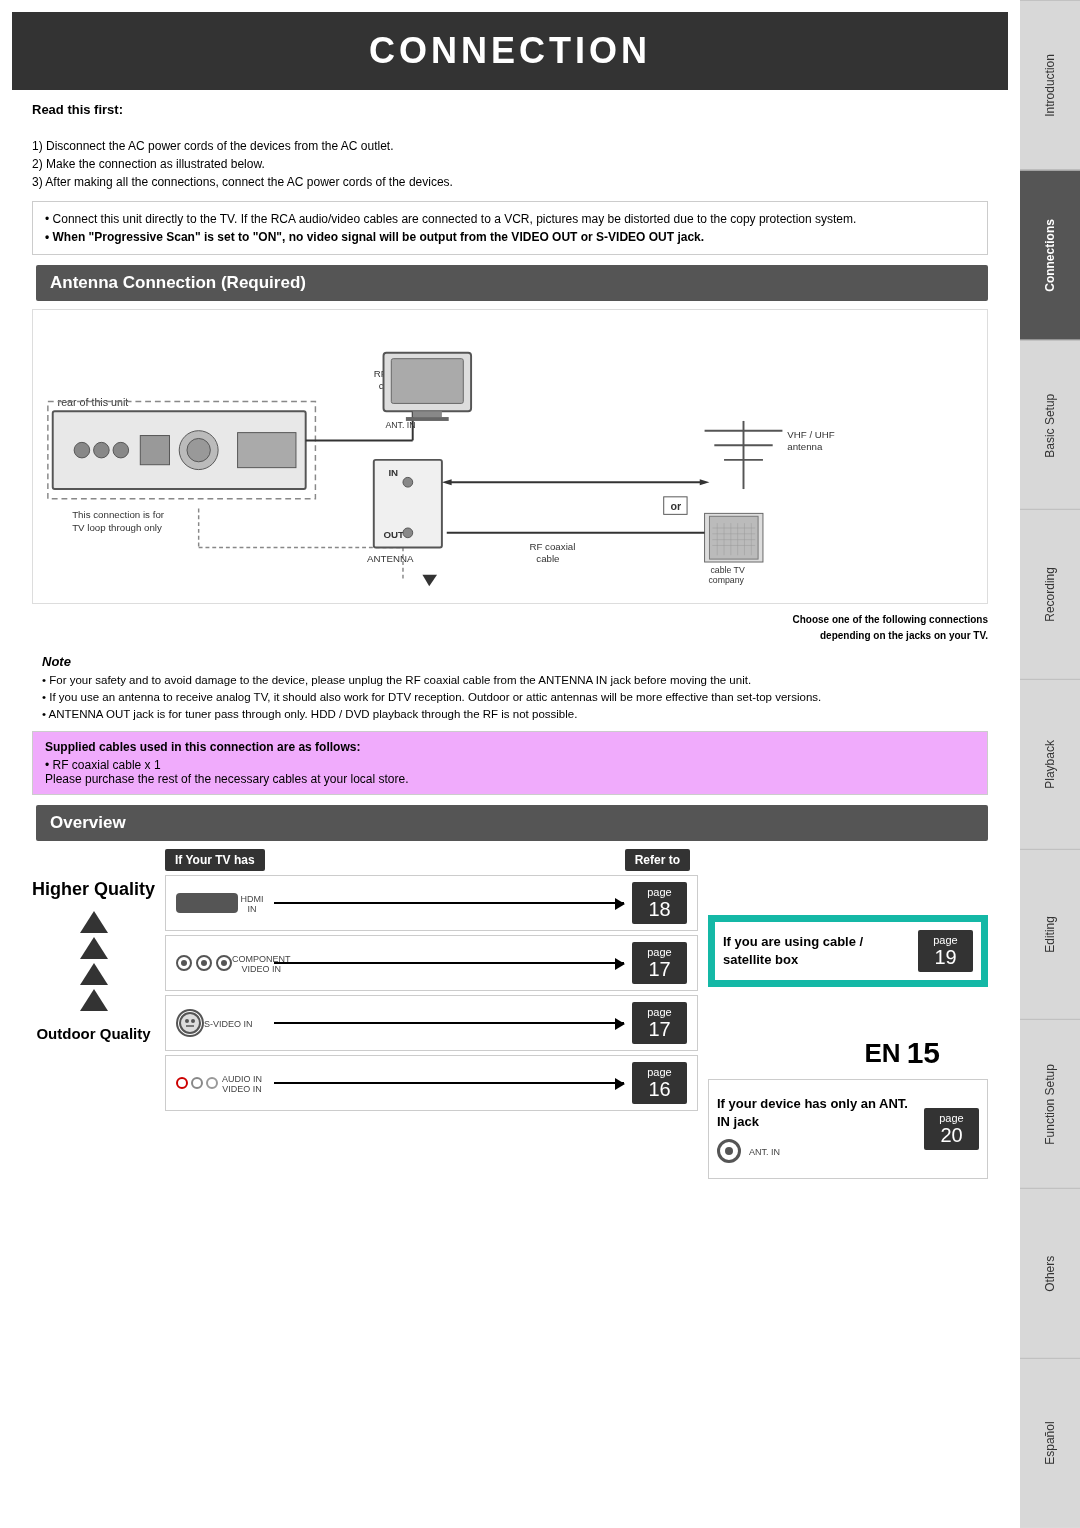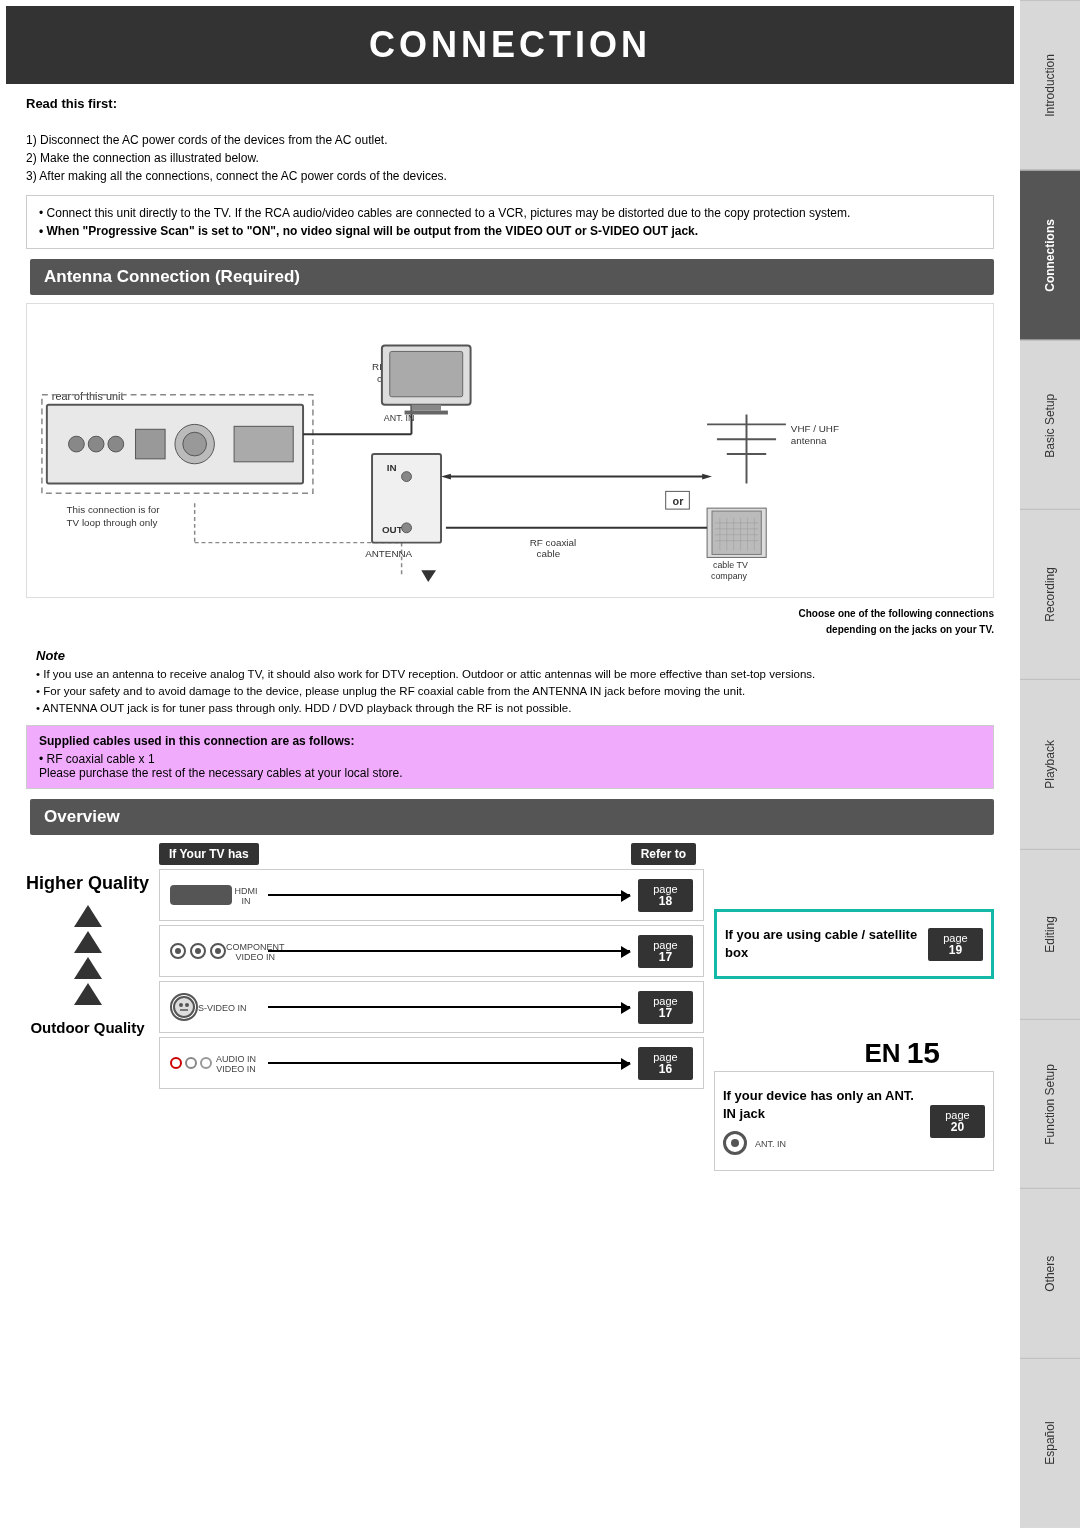--- a/index.html
+++ b/index.html
@@ -14,21 +14,21 @@
       overflow: hidden;
     }
 
     
     .main-content {
       position: absolute;
       left: 0;
       top: 0;
       width: 1020px;
       height: 1088px;
-      padding: 6px;
+      padding: 12px;
     }
 
     
     .right-sidebar {
       position: absolute;
       right: 0;
       top: 0;
       width: 60px;
       height: 1528px;
       background: #e0e0e0;
@@ -274,35 +274,35 @@
       display: flex;
       flex-direction: column;
       align-items: center;
       min-width: 55px;
       border-radius: 2px;
     }
     .page-badge .page-word {
       font-size: 11px;
     }
     .page-badge .page-num {
-      font-size: 12px;
-      font-weight: bold;
+      font-size: 20px;
+      font-weight: normal;
       line-height: 1.1;
     }
 
     
     .if-using-col {
       width: 280px;
       display: flex;
       flex-direction: column;
       gap: 6px;
       padding-top: 30px;
     }
     .if-using-box {
-      border: 3px solid #14b8a6;
+      border: 7px solid #14b8a6;
       padding: 8px;
       display: flex;
       align-items: center;
       gap: 8px;
       min-height: 70px;
     }
     .if-using-text {
       flex: 1;
       font-size: 13px;
       font-weight: bold;
@@ -538,22 +538,22 @@
       </svg>
     </div>
 
     <div class="choose-text">
       <span>Choose one of the following connections</span><br>
       <span>depending on the jacks on your TV.</span>
     </div>
 
     <div class="note-section">
       <p class="note-title">Note</p>
+      <p>• <span>For your safety and to avoid damage to the device, please unplug the RF coaxial cable from the ANTENNA IN jack before moving the unit.</span></p>
       <p>• <span>If you use an antenna to receive analog TV, it should also work for DTV reception. Outdoor or attic antennas will be more effective than set-top versions.</span></p>
-      <p>• <span>For your safety and to avoid damage to the device, please unplug the RF coaxial cable from the ANTENNA IN jack before moving the unit.</span></p>
       <p>• <span>ANTENNA OUT jack is for tuner pass through only. HDD / DVD playback through the RF is not possible.</span></p>
     </div>
 
     <div class="supplied-cables">
       <div class="title">
         <span>Supplied cables used in this connection are as follows:</span>
       </div>
       <p>• RF coaxial cable x 1</p>
       <p>Please purchase the rest of the necessary cables at your local store.</p>
     </div>

